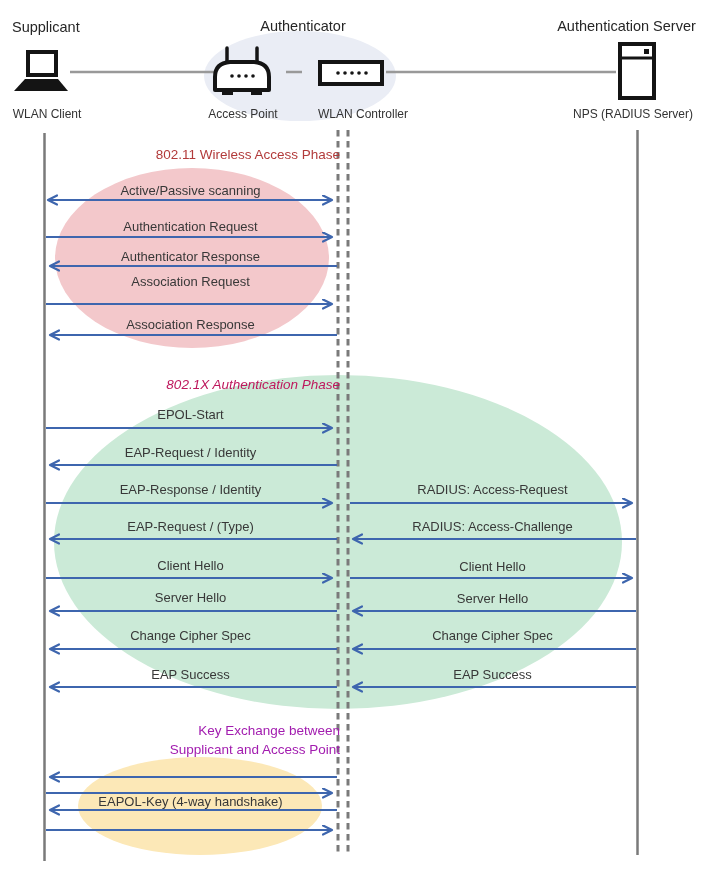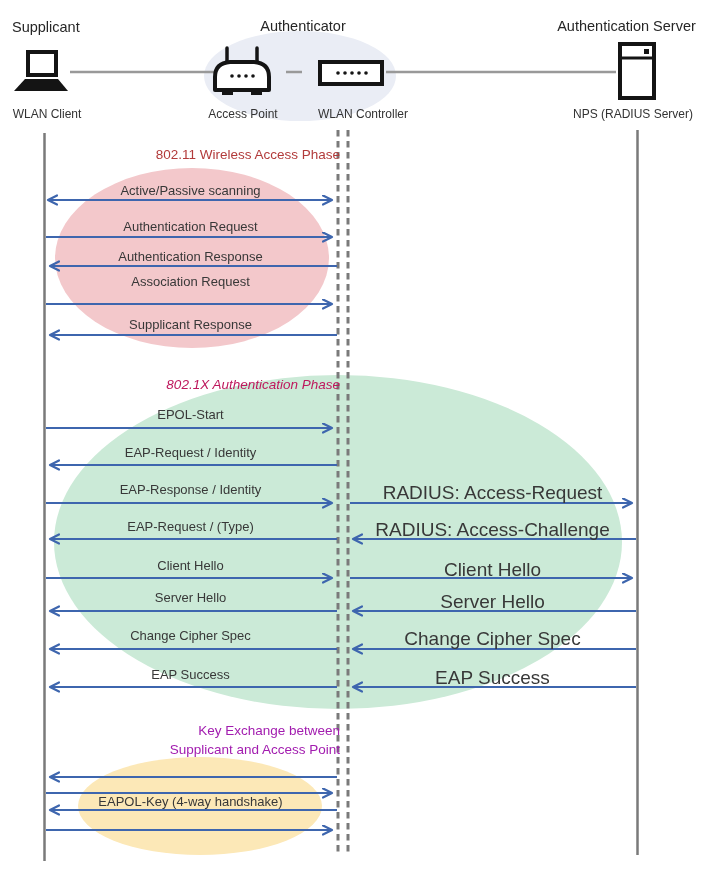--- a/index.html
+++ b/index.html
@@ -6,21 +6,21 @@
   .canvas{
     position:relative;width:713px;height:875px;background:#fff;overflow:hidden;
     font-family:"Liberation Sans",sans-serif;
   }
   svg.bg{position:absolute;left:0;top:0;z-index:1;}
   .icon{position:absolute;z-index:3;}
   .lbl{position:absolute;z-index:4;white-space:nowrap;}
   .role{font-size:14.5px;color:#262626;}
   .dev{font-size:12px;color:#333;}
   .msg{font-size:13px;color:#383838;width:293px;left:44px;text-align:center;}
-  .msgR{font-size:19px;color:#383838;width:291px;left:347px;text-align:center;}
+  .msgR{font-size:13px;color:#383838;width:291px;left:347px;text-align:center;}
   .phase{font-size:13.5px;width:296px;left:44px;text-align:right;}
   .p1{color:#B23B3B;}
   .p2{color:#be185d;font-style:italic;}
   .p3{color:#a21caf;}
   .ctr{text-align:center;}
 </style>
 </head>
 <body>
 
 <div class="canvas">
@@ -122,23 +122,23 @@
   <div class="lbl dev ctr" style="left:307px;top:107px;width:112px">WLAN Controller</div>
   <div class="lbl dev ctr" style="left:558px;top:107px;width:150px">NPS (RADIUS Server)</div>
 
   <div class="lbl phase p1" style="top:147px">802.11 Wireless Access Phase</div>
   <div class="lbl phase p2" style="top:377px">802.1X Authentication Phase</div>
   <div class="lbl phase p3" style="top:723px">Key Exchange between</div>
   <div class="lbl phase p3" style="top:742px">Supplicant and Access Point</div>
 
   <div class="lbl msg" style="top:183px">Active/Passive scanning</div>
   <div class="lbl msg" style="top:219px">Authentication Request</div>
-  <div class="lbl msg" style="top:249px">Authentication Response</div>
+  <div class="lbl msg" style="top:249px">Authenticator Response</div>
   <div class="lbl msg" style="top:274px">Association Request</div>
-  <div class="lbl msg" style="top:317px">Supplicant Response</div>
+  <div class="lbl msg" style="top:317px">Association Response</div>
   <div class="lbl msg" style="top:407px">EPOL-Start</div>
   <div class="lbl msg" style="top:445px">EAP-Request / Identity</div>
   <div class="lbl msg" style="top:482px">EAP-Response / Identity</div>
   <div class="lbl msg" style="top:519px">EAP-Request / (Type)</div>
   <div class="lbl msg" style="top:558px">Client Hello</div>
   <div class="lbl msg" style="top:590px">Server Hello</div>
   <div class="lbl msg" style="top:628px">Change Cipher Spec</div>
   <div class="lbl msg" style="top:667px">EAP Success</div>
   <div class="lbl msg" style="top:794px">EAPOL-Key (4-way handshake)</div>
 

